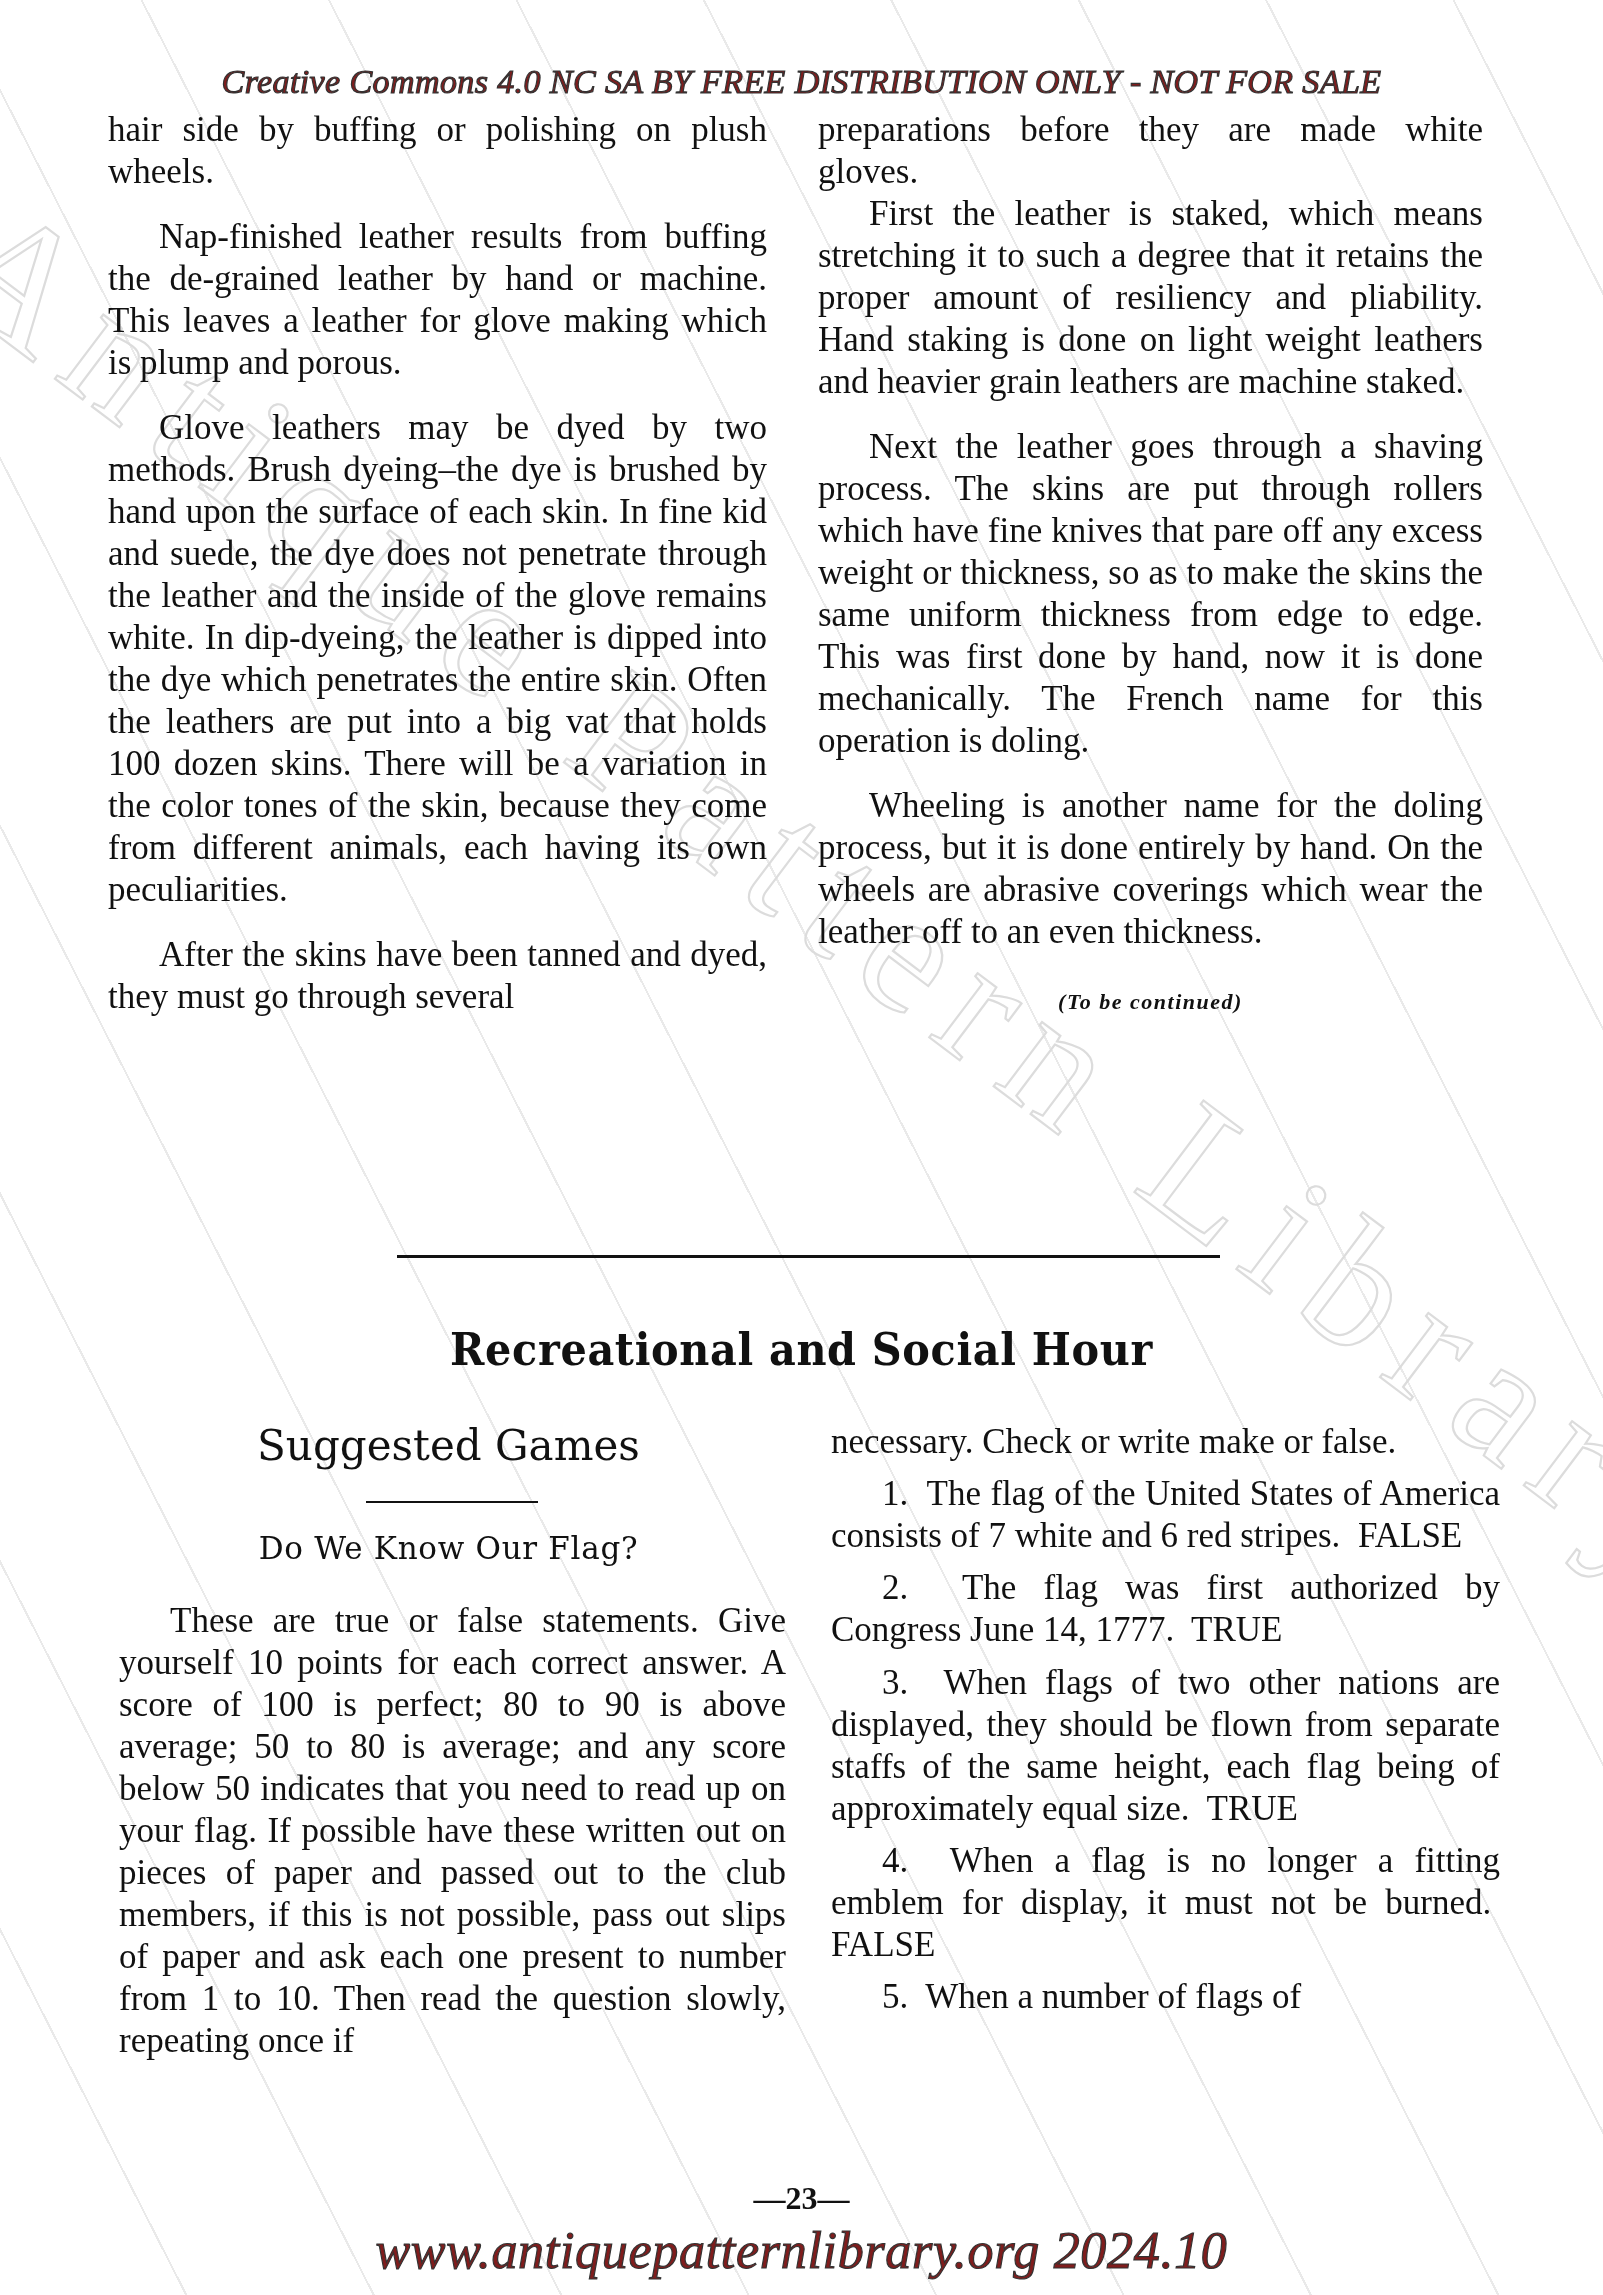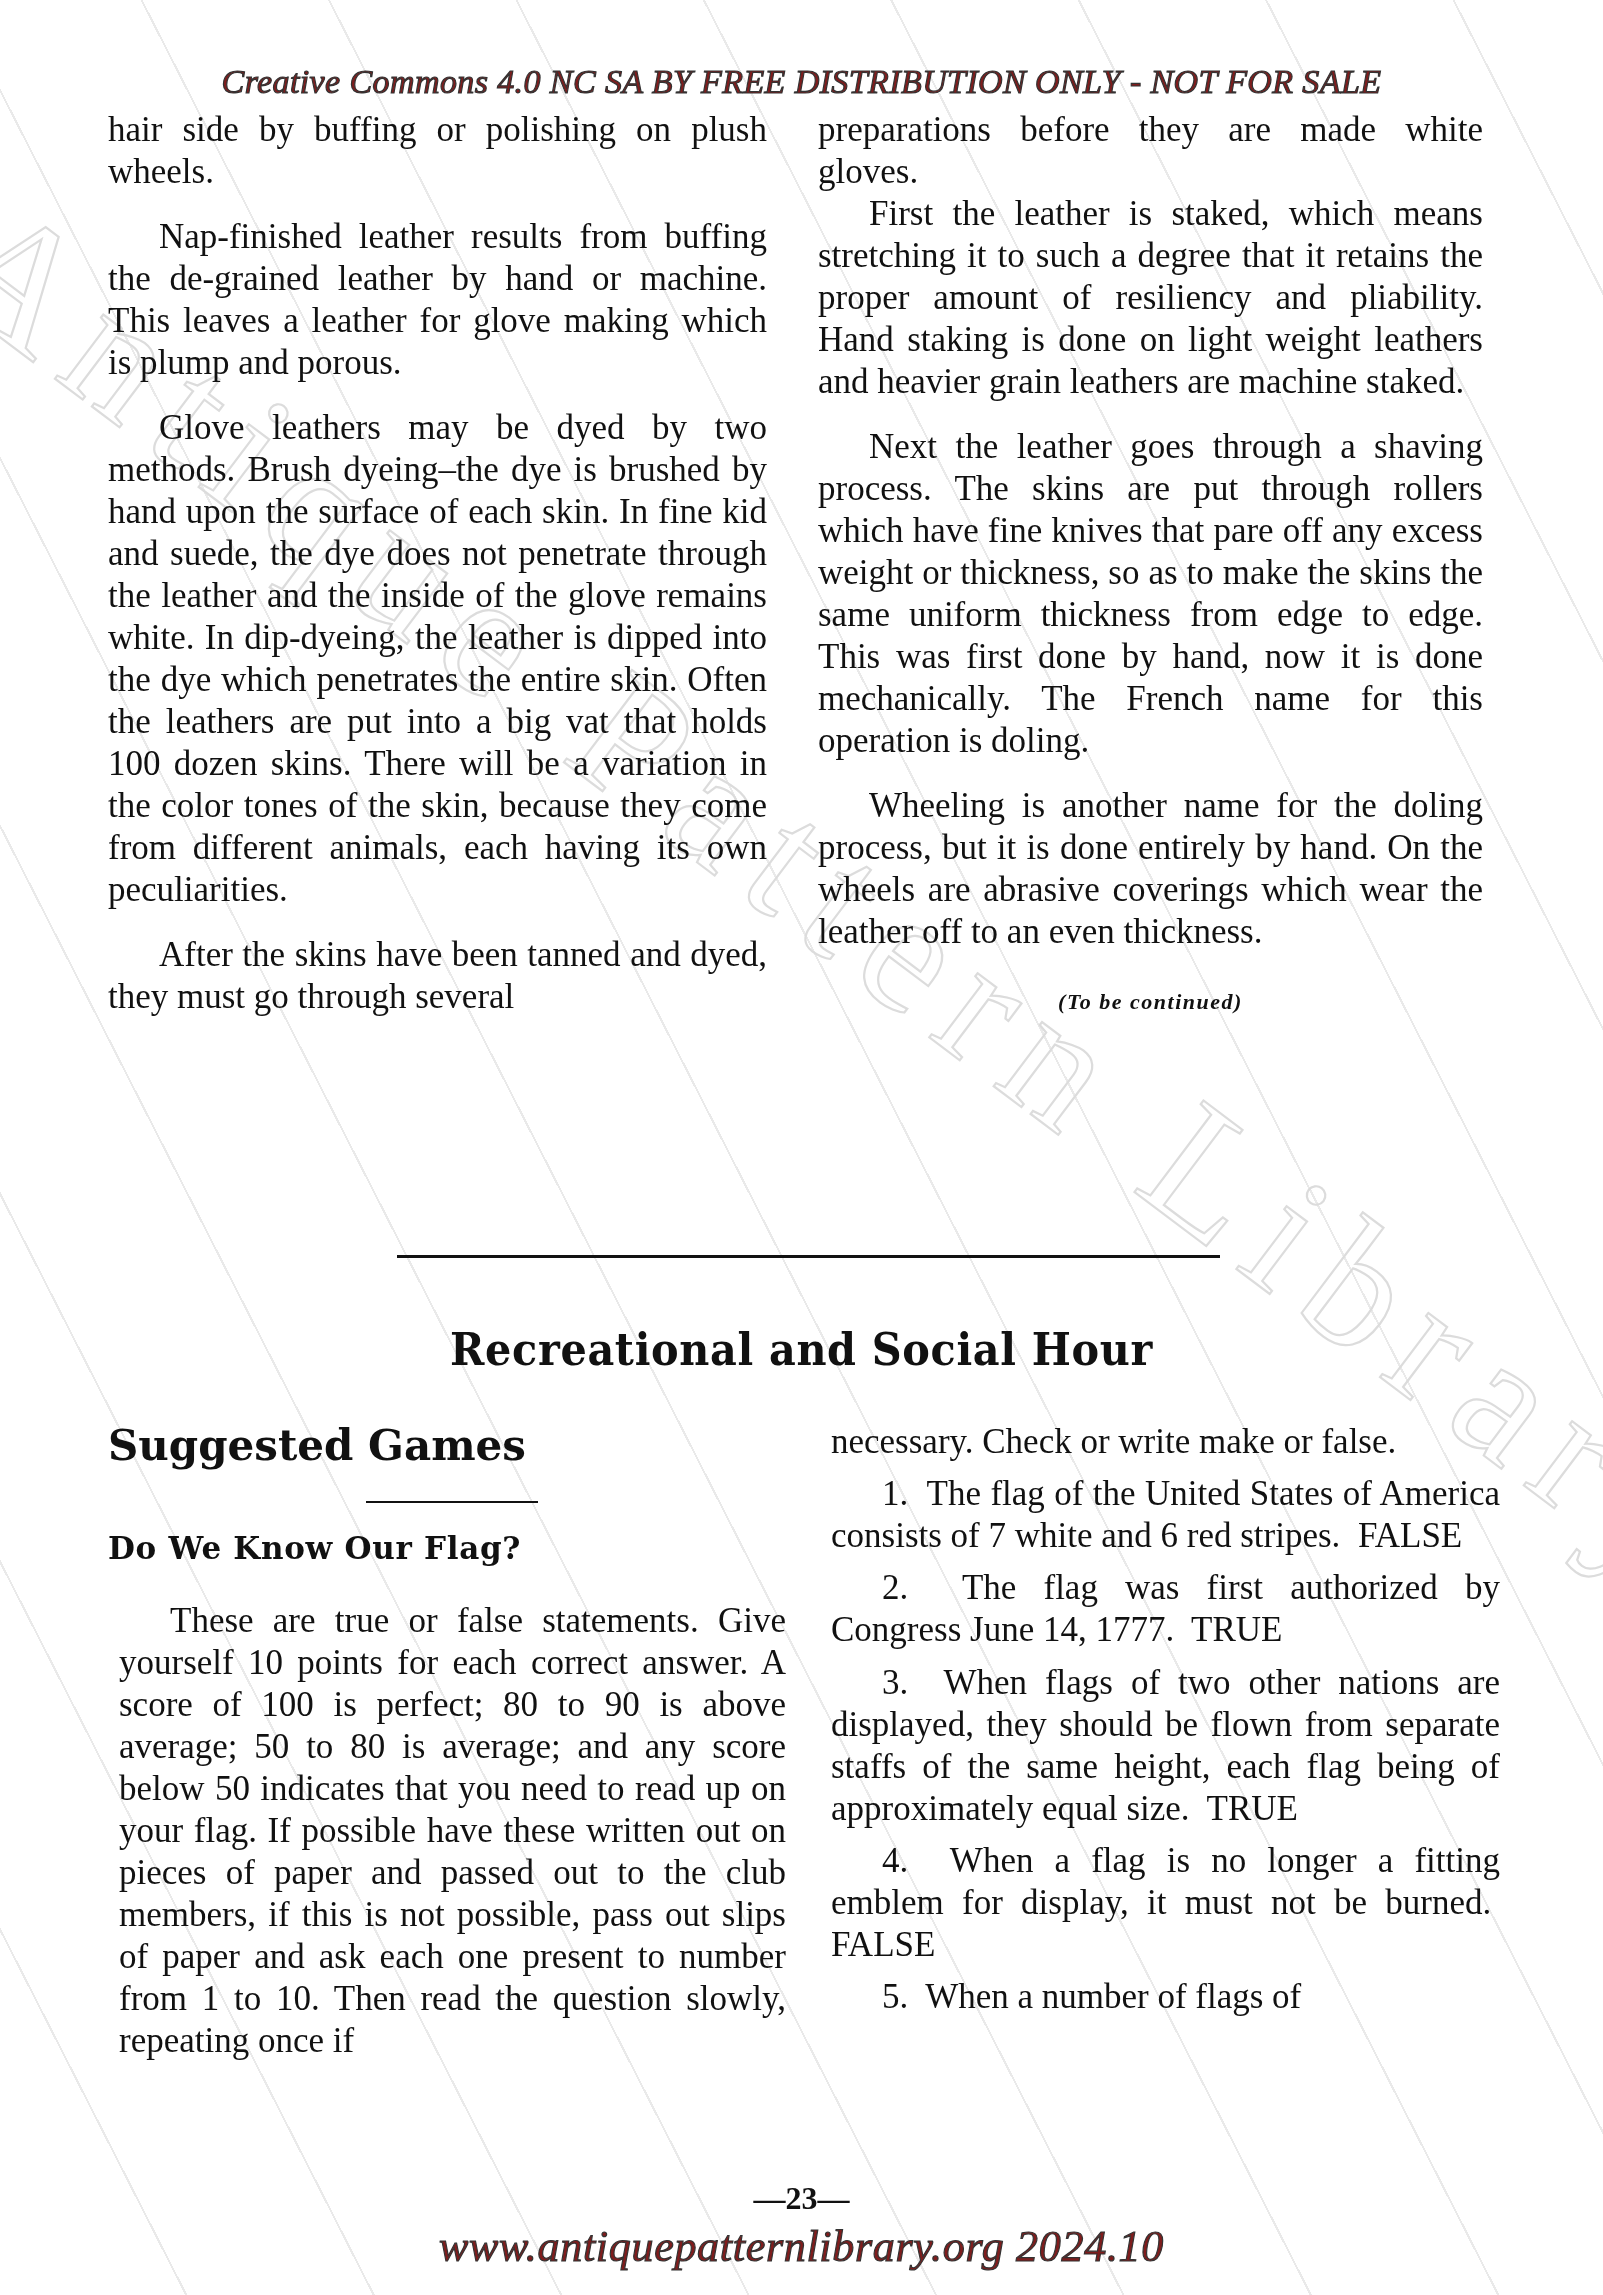--- a/index.html
+++ b/index.html
@@ -18,43 +18,43 @@
     transform: rotate(37deg); transform-origin: 0 0;
     font-family: "Liberation Serif", serif; font-size: 175px; letter-spacing: 22px;
     color: transparent; -webkit-text-stroke: 2.2px #dcdcdc; pointer-events: none; white-space: nowrap;
   }
   .outline-banner {
     position: absolute; left: 0; width: 1603px; text-align: center;
     font-family: "Liberation Serif", serif; font-style: italic;
     color: #7f1d1d; -webkit-text-stroke: 1.2px #333;
   }
   .cc { top: 63px; font-size: 34px; letter-spacing: 0.4px; }
-  .site { top: 2221px; font-size: 44px; letter-spacing: 0.7px; font-family: Liberation Serif, serif; }
+  .site { top: 2221px; font-size: 52px; letter-spacing: 0.7px; font-family: Liberation Serif, serif; }
   .pageno {
     position: absolute; top: 2180px; left: 0; width: 1603px; text-align: center;
     font-family: "Liberation Serif", serif; font-weight: bold; font-size: 32px;
   }
   .col {
     position: absolute; font-size: 35px; line-height: 42px; text-align: justify;
   }
   .col p { margin: 0; text-indent: 0; }
   .col p.ind { text-indent: 51px; }
   .gap { height: 23px; }
   .gap-s { height: 10.2px; }
   .rule {
     position: absolute; height: 2.9px; background: #111;
   }
   .section-title {
     position: absolute; left: 0; width: 1603px; text-align: center;
     font-family: "DejaVu Serif", serif; font-weight: bold; font-size: 45px; letter-spacing: 0.7px;
     transform: scaleX(0.92);
   }
   .sub-title {
-    position: absolute; 
-    font-family: "DejaVu Serif", serif; font-weight: bold;
+    position: absolute; text-align: center;
+    font-family: "DejaVu Serif", serif; font-weight: normal;
   }
   .continued {
     text-align: center; font-style: italic; font-weight: bold; font-size: 22px; letter-spacing: 1.5px;
     margin-top: 28px;
   }
 </style>
 </head>
 <body>
 
 <div class="wm-lines"></div>

